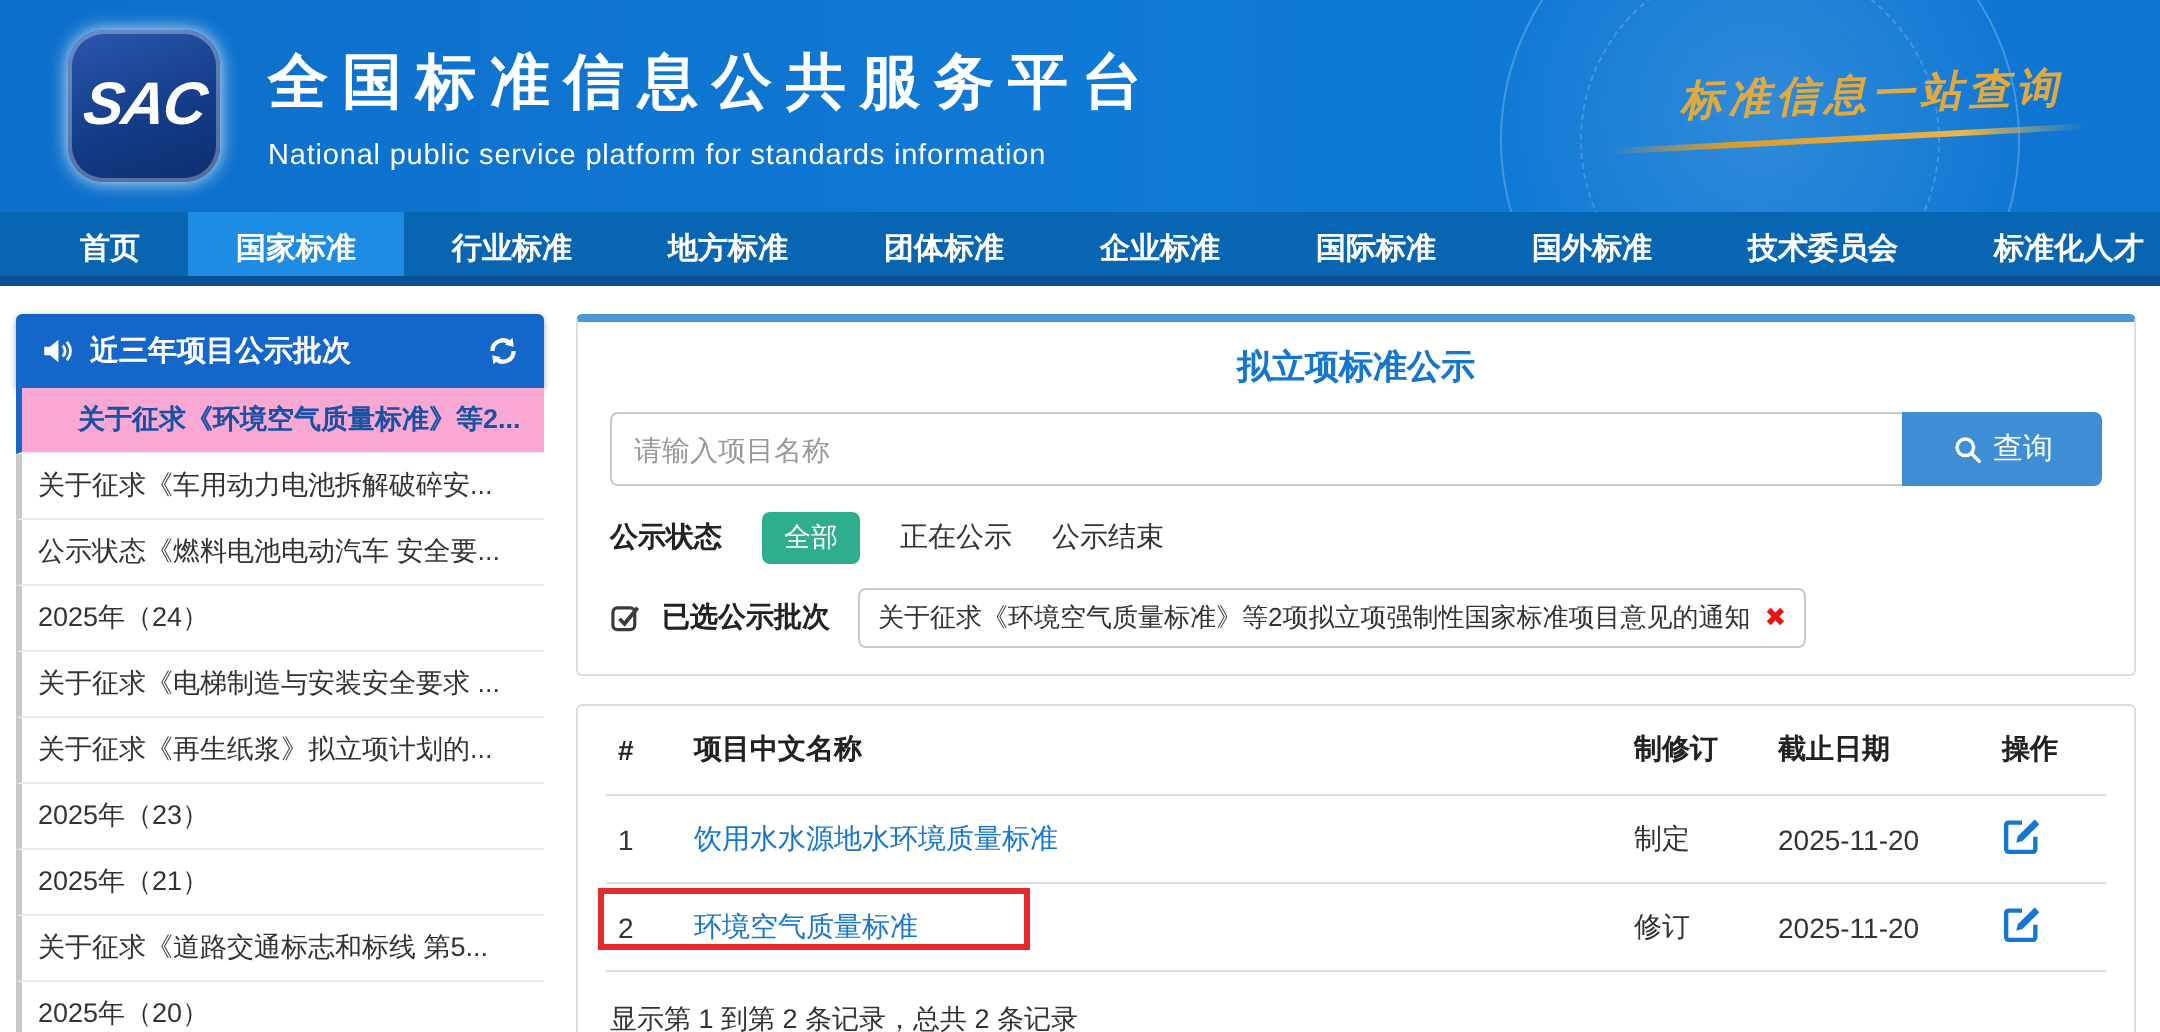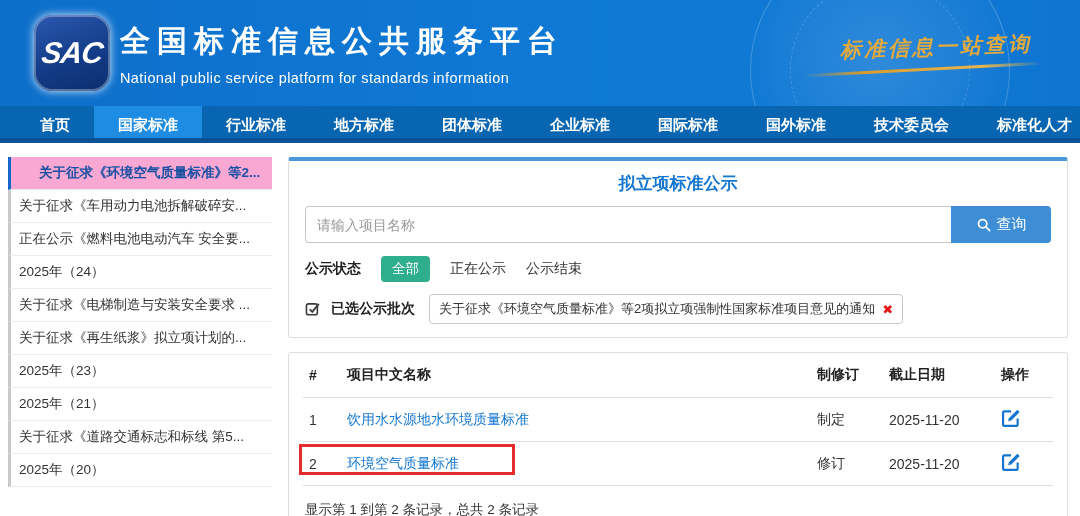--- a/index.html
+++ b/index.html
@@ -13,21 +13,21 @@
     border:1px solid rgba(255,255,255,.22);
     background:radial-gradient(circle at 50% 45%,rgba(255,255,255,.14),rgba(255,255,255,.04) 55%,transparent 72%); }
   .globe2 { position:absolute; right:110px; top:-20px; width:180px; height:180px; border-radius:50%;
     border:1px dashed rgba(255,255,255,.18); }
   .logo { width:76px; height:76px; border-radius:18px; flex-shrink:0;
     background:linear-gradient(160deg,#2b59b0 0%,#123a85 60%,#0d2f6e 100%);
     box-shadow:0 0 9px rgba(255,255,255,.85), inset 0 0 0 2px rgba(255,255,255,.3);
     display:flex; align-items:center; justify-content:center; }
   .logo-text { color:#fff; font-size:30px; font-weight:bold; font-style:italic;
     letter-spacing:-1px; transform:skewX(-8deg); }
-  .title-block { margin-left:10px; }
+  .title-block { margin-left:24px; }
   .site-title { color:#fff; font-size:30px; font-weight:bold; letter-spacing:7px; }
   .site-subtitle { color:#fff; font-size:14.5px; margin-top:8px; letter-spacing:.4px; }
   .slogan { position:absolute; right:48px; top:33px; color:#e2aa3e; font-size:21px; font-weight:bold;
     font-style:italic; letter-spacing:3px; transform:rotate(-2deg); white-space:nowrap; }
   .slogan-line { position:absolute; right:38px; top:68px; width:238px; height:3px; transform:rotate(-3deg);
     background:linear-gradient(90deg,transparent,#d79c2e 25%,#e8b54a 75%,transparent); }
 
   
   .nav { height:37px; background:#0765b2; border-bottom:5px solid #0a5195; display:flex; padding-left:16px;justify-content:space-between; }
   .nav-item { color:#fff; font-size:15px; font-weight:bold; line-height:37px; padding:0 24px;
@@ -112,23 +112,41 @@
   <div class="nav-item">企业标准</div>
   <div class="nav-item">国际标准</div>
   <div class="nav-item">国外标准</div>
   <div class="nav-item">技术委员会</div>
   <div class="nav-item">标准化人才</div>
 </div>
 
 <div class="content">
 
   <div class="sidebar">
+    <div class="sidebar-header">
+      <span class="icon-btn">
+        <svg viewBox="0 0 24 24" width="17" height="17">
+          <path d="M3 9h4l6-5v16l-6-5H3z" fill="#fff"></path>
+          <path d="M16 8.2a5 5 0 0 1 0 7.6" stroke="#fff" stroke-width="2" fill="none"></path>
+          <path d="M18.8 5.6a9 9 0 0 1 0 12.8" stroke="#fff" stroke-width="2" fill="none"></path>
+        </svg>
+      </span>
+      <span class="sb-title">近三年项目公示批次</span>
+      <span class="icon-btn">
+        <svg viewBox="0 0 24 24" width="17" height="17" fill="none" stroke="#fff" stroke-width="3">
+          <path d="M19.5 12a7.5 7.5 0 0 1-13 5.1"></path>
+          <path d="M4.5 12a7.5 7.5 0 0 1 13-5.1"></path>
+          <polygon points="18.7,2.6 19.6,9 13.4,7.6" fill="#fff" stroke="none"></polygon>
+          <polygon points="5.3,21.4 4.4,15 10.6,16.4" fill="#fff" stroke="none"></polygon>
+        </svg>
+      </span>
+    </div>
     <div class="sidebar-item active">关于征求《环境空气质量标准》等2...</div>
     <div class="sidebar-item">关于征求《车用动力电池拆解破碎安...</div>
-    <div class="sidebar-item">正在公示《燃料电池电动汽车 安全要...</div>
+    <div class="sidebar-item">公示状态《燃料电池电动汽车 安全要...</div>
     <div class="sidebar-item">2025年（24）</div>
     <div class="sidebar-item">关于征求《电梯制造与安装安全要求 ...</div>
     <div class="sidebar-item">关于征求《再生纸浆》拟立项计划的...</div>
     <div class="sidebar-item">2025年（23）</div>
     <div class="sidebar-item">2025年（21）</div>
     <div class="sidebar-item">关于征求《道路交通标志和标线 第5...</div>
     <div class="sidebar-item">2025年（20）</div>
   </div>
 
   <div class="main">

